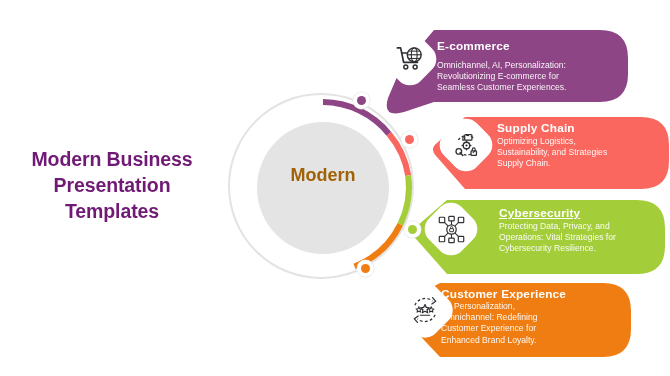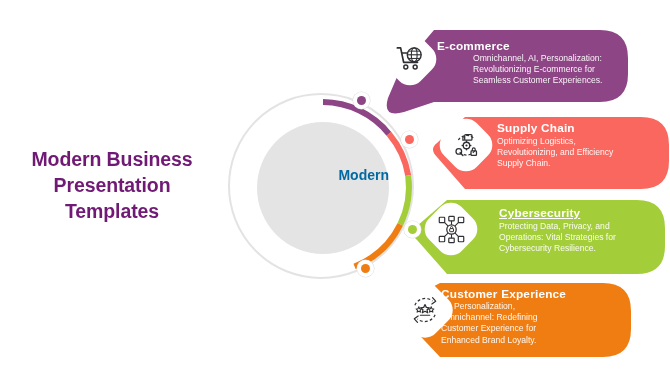--- a/index.html
+++ b/index.html
@@ -55,23 +55,23 @@
     position: absolute;
     left: 29px; top: 29px;
     width: 132px; height: 132px;
     background: #e4e4e4;
     border-radius: 50%;
   }
   #hub-label {
     position: absolute;
     left: 29px; top: 74px;
     width: 132px;
-    text-align: right;
-    color: #0369a1;
-    font-size: 14px;
+    text-align: center;
+    color: #a16207;
+    font-size: 18px;
     font-weight: bold;
     line-height: 17px;
   }
   #hub-label .hub-line { display: block; }
 
   
   #hub-arcs {
     position: absolute;
     left: -12px; top: -12px;
     width: 214px; height: 214px;
@@ -184,21 +184,21 @@
           <line x1="14.4" y1="7.6" x2="26.6" y2="7.6" stroke="#2f3033" stroke-width="1.1"></line>
           <line x1="14.4" y1="15.4" x2="26.6" y2="15.4" stroke="#2f3033" stroke-width="1.1"></line>
           <path d="M 2.5 4.2 L 6 4.2 L 9.2 19.5 L 24 19.5" fill="none" stroke="#2f3033" stroke-width="1.8" stroke-linecap="round" stroke-linejoin="round"></path>
           <path d="M 7.4 9.5 L 12.6 9.5" fill="none" stroke="#2f3033" stroke-width="1.6" stroke-linecap="round"></path>
           <circle cx="11.5" cy="24.5" r="2.1" fill="none" stroke="#2f3033" stroke-width="1.6"></circle>
           <circle cx="21.5" cy="24.5" r="2.1" fill="none" stroke="#2f3033" stroke-width="1.6"></circle>
         </svg>
       </div>
     </div>
     <div class="card-title" style="left:437px; top:39px;">E-commerce</div>
-    <div class="card-desc" style="left:437px; top:53px;margin-left:36px;">
+    <div class="card-desc" style="left:437px; top:60px;">
       <span>Omnichannel, AI, Personalization:</span>
       <span>Revolutionizing E-commerce for</span>
       <span>Seamless Customer Experiences.</span>
     </div>
   </div>
 
   <div class="card" style="left:0; top:0;">
     <svg width="250" height="90" style="position:absolute; left:425px; top:105px;">
       <path d="M 40 12
                L 216 12
@@ -226,21 +226,21 @@
           <circle cx="7.5" cy="22.5" r="3.1" fill="none" stroke="#2f3033" stroke-width="1.4"></circle>
           <line x1="9.8" y1="24.8" x2="12" y2="27" stroke="#2f3033" stroke-width="1.6" stroke-linecap="round"></line>
           <rect x="21" y="22" width="6" height="5" rx="0.8" fill="none" stroke="#2f3033" stroke-width="1.4"></rect>
           <path d="M 22.4 22 L 22.4 20.2 A 1.6 1.6 0 0 1 25.6 20.2 L 25.6 22" fill="none" stroke="#2f3033" stroke-width="1.3"></path>
         </svg>
       </div>
     </div>
     <div class="card-title" style="left:497px; top:121px;">Supply  Chain</div>
     <div class="card-desc" style="left:497px; top:136px;">
       <span>Optimizing Logistics,</span>
-      <span>Revolutionizing, and Efficiency</span>
+      <span>Sustainability, and Strategies</span>
       <span>Supply Chain.</span>
     </div>
   </div>
 
   <div class="card" style="left:0; top:0;">
     <svg width="265" height="90" style="position:absolute; left:405px; top:190px;">
       <path d="M 42 10
                L 232 10
                Q 260 10 260 38
                L 260 56

